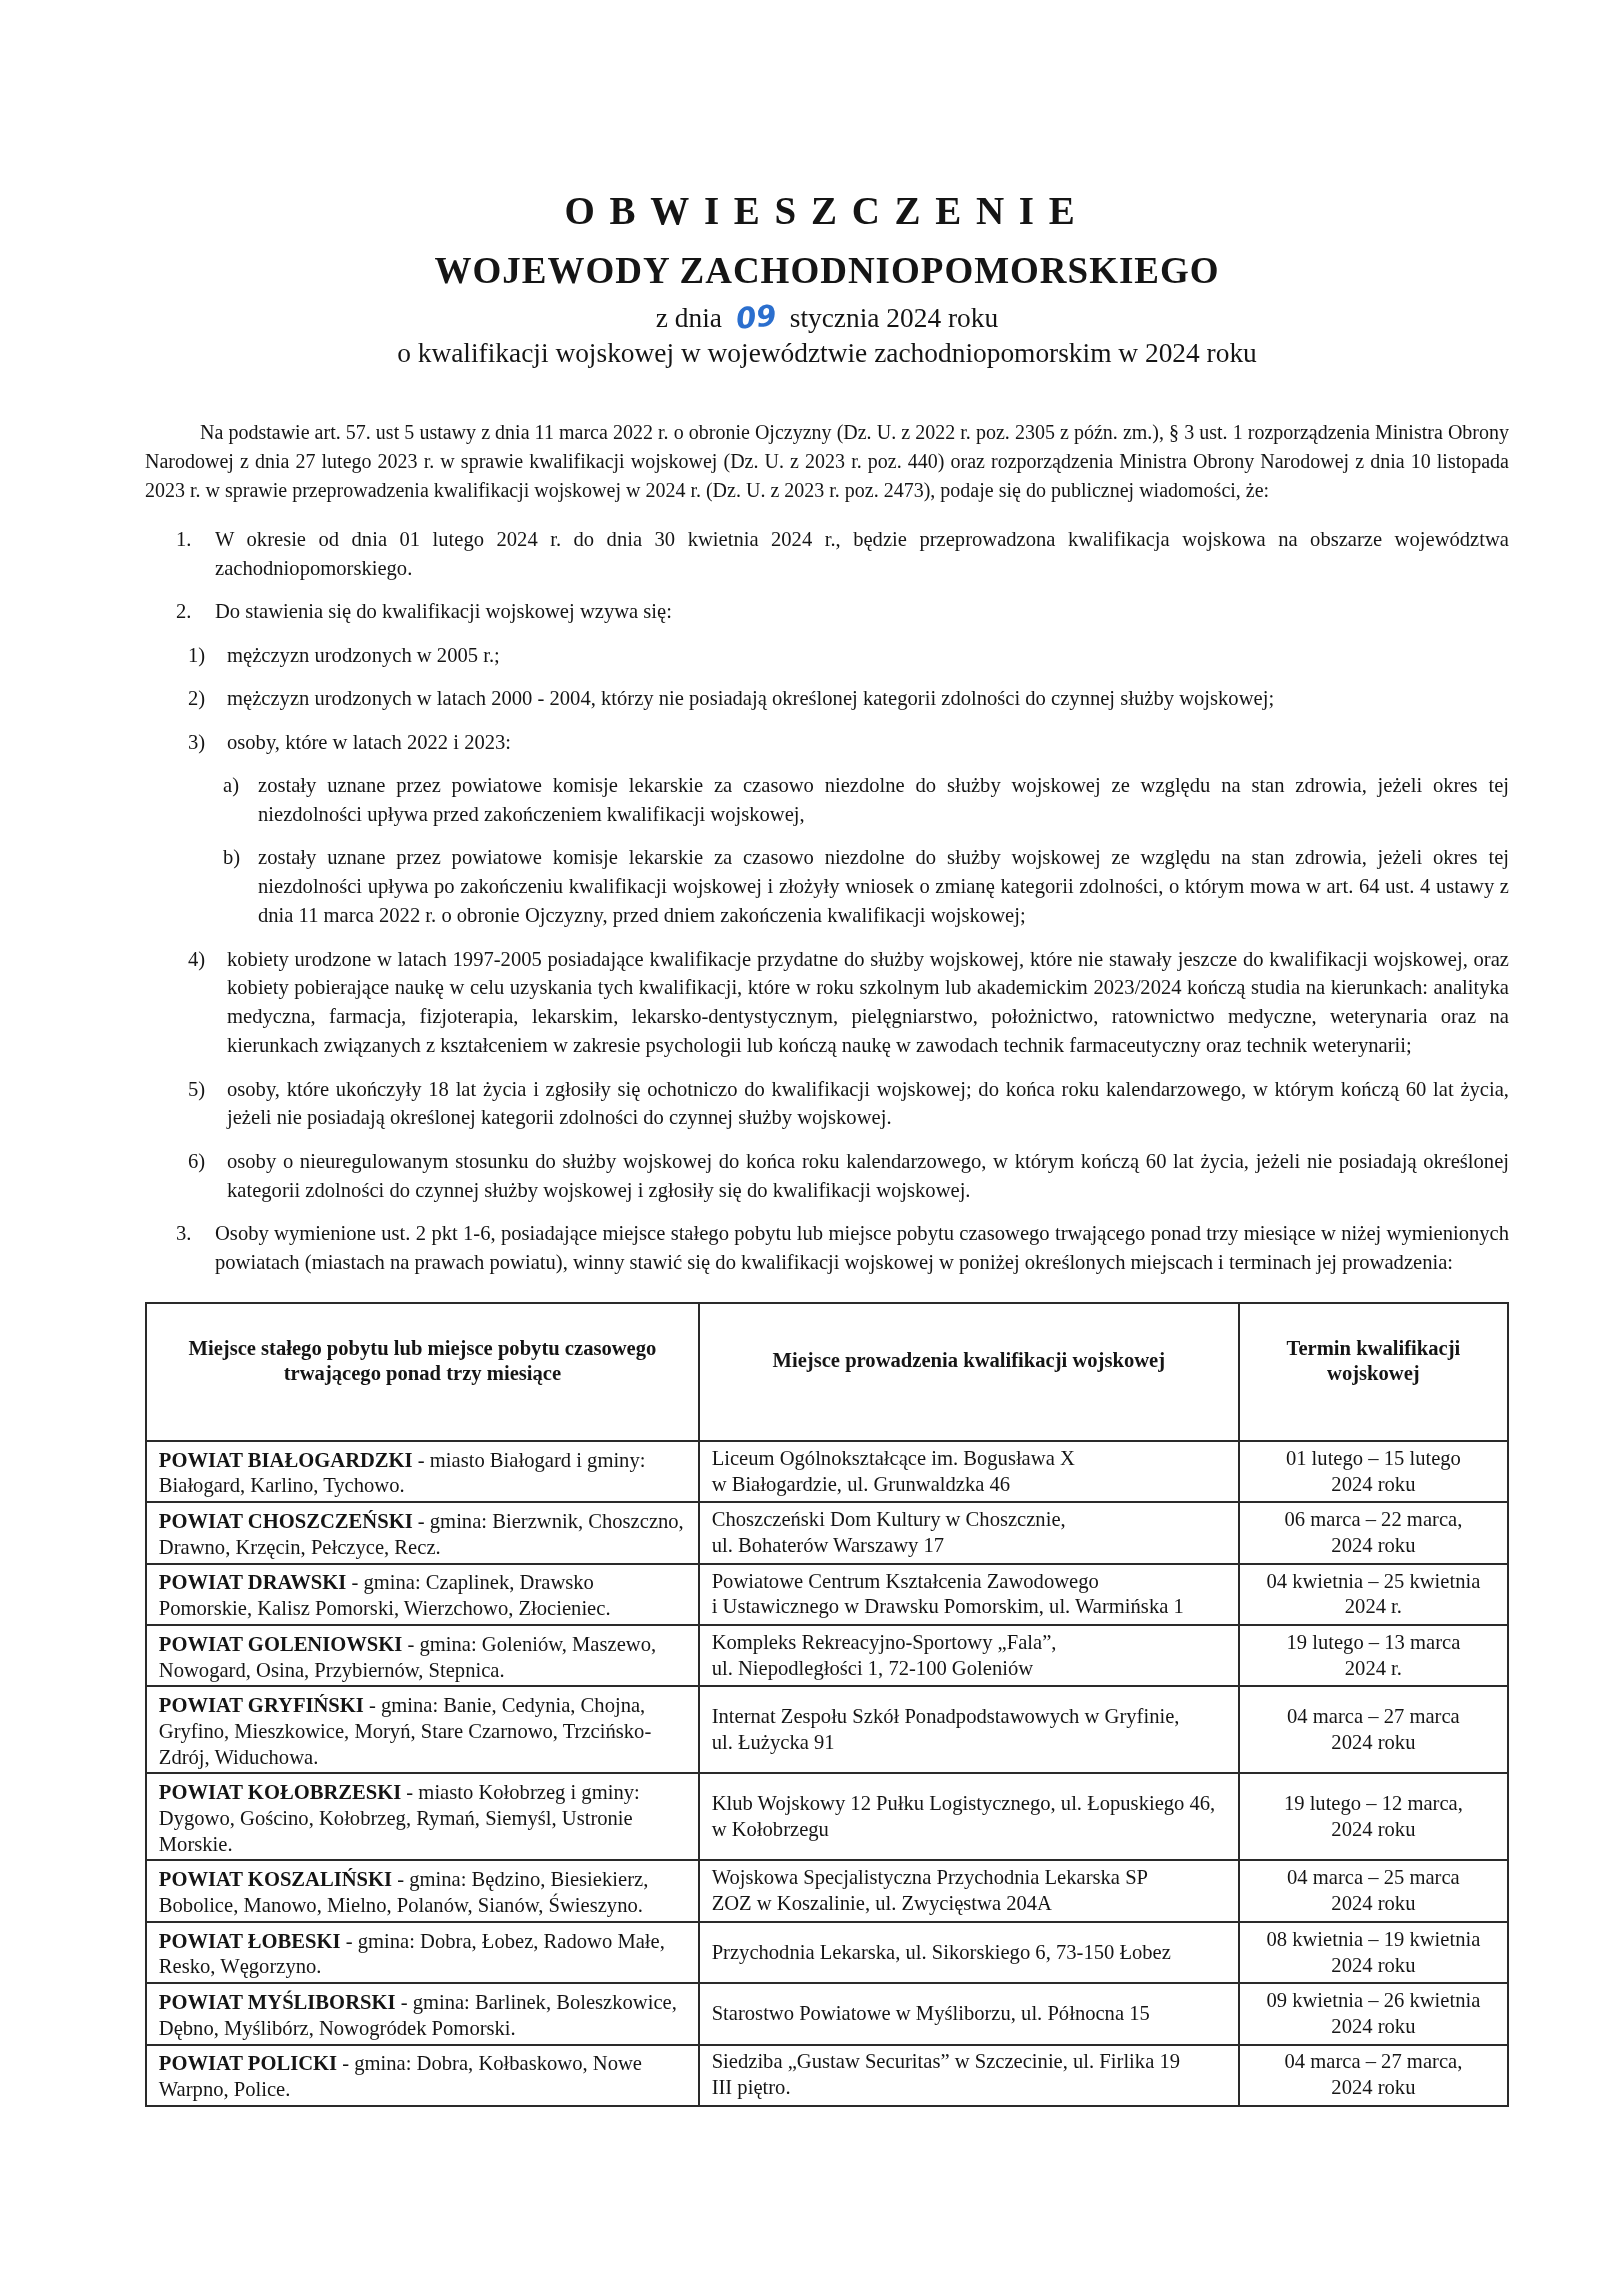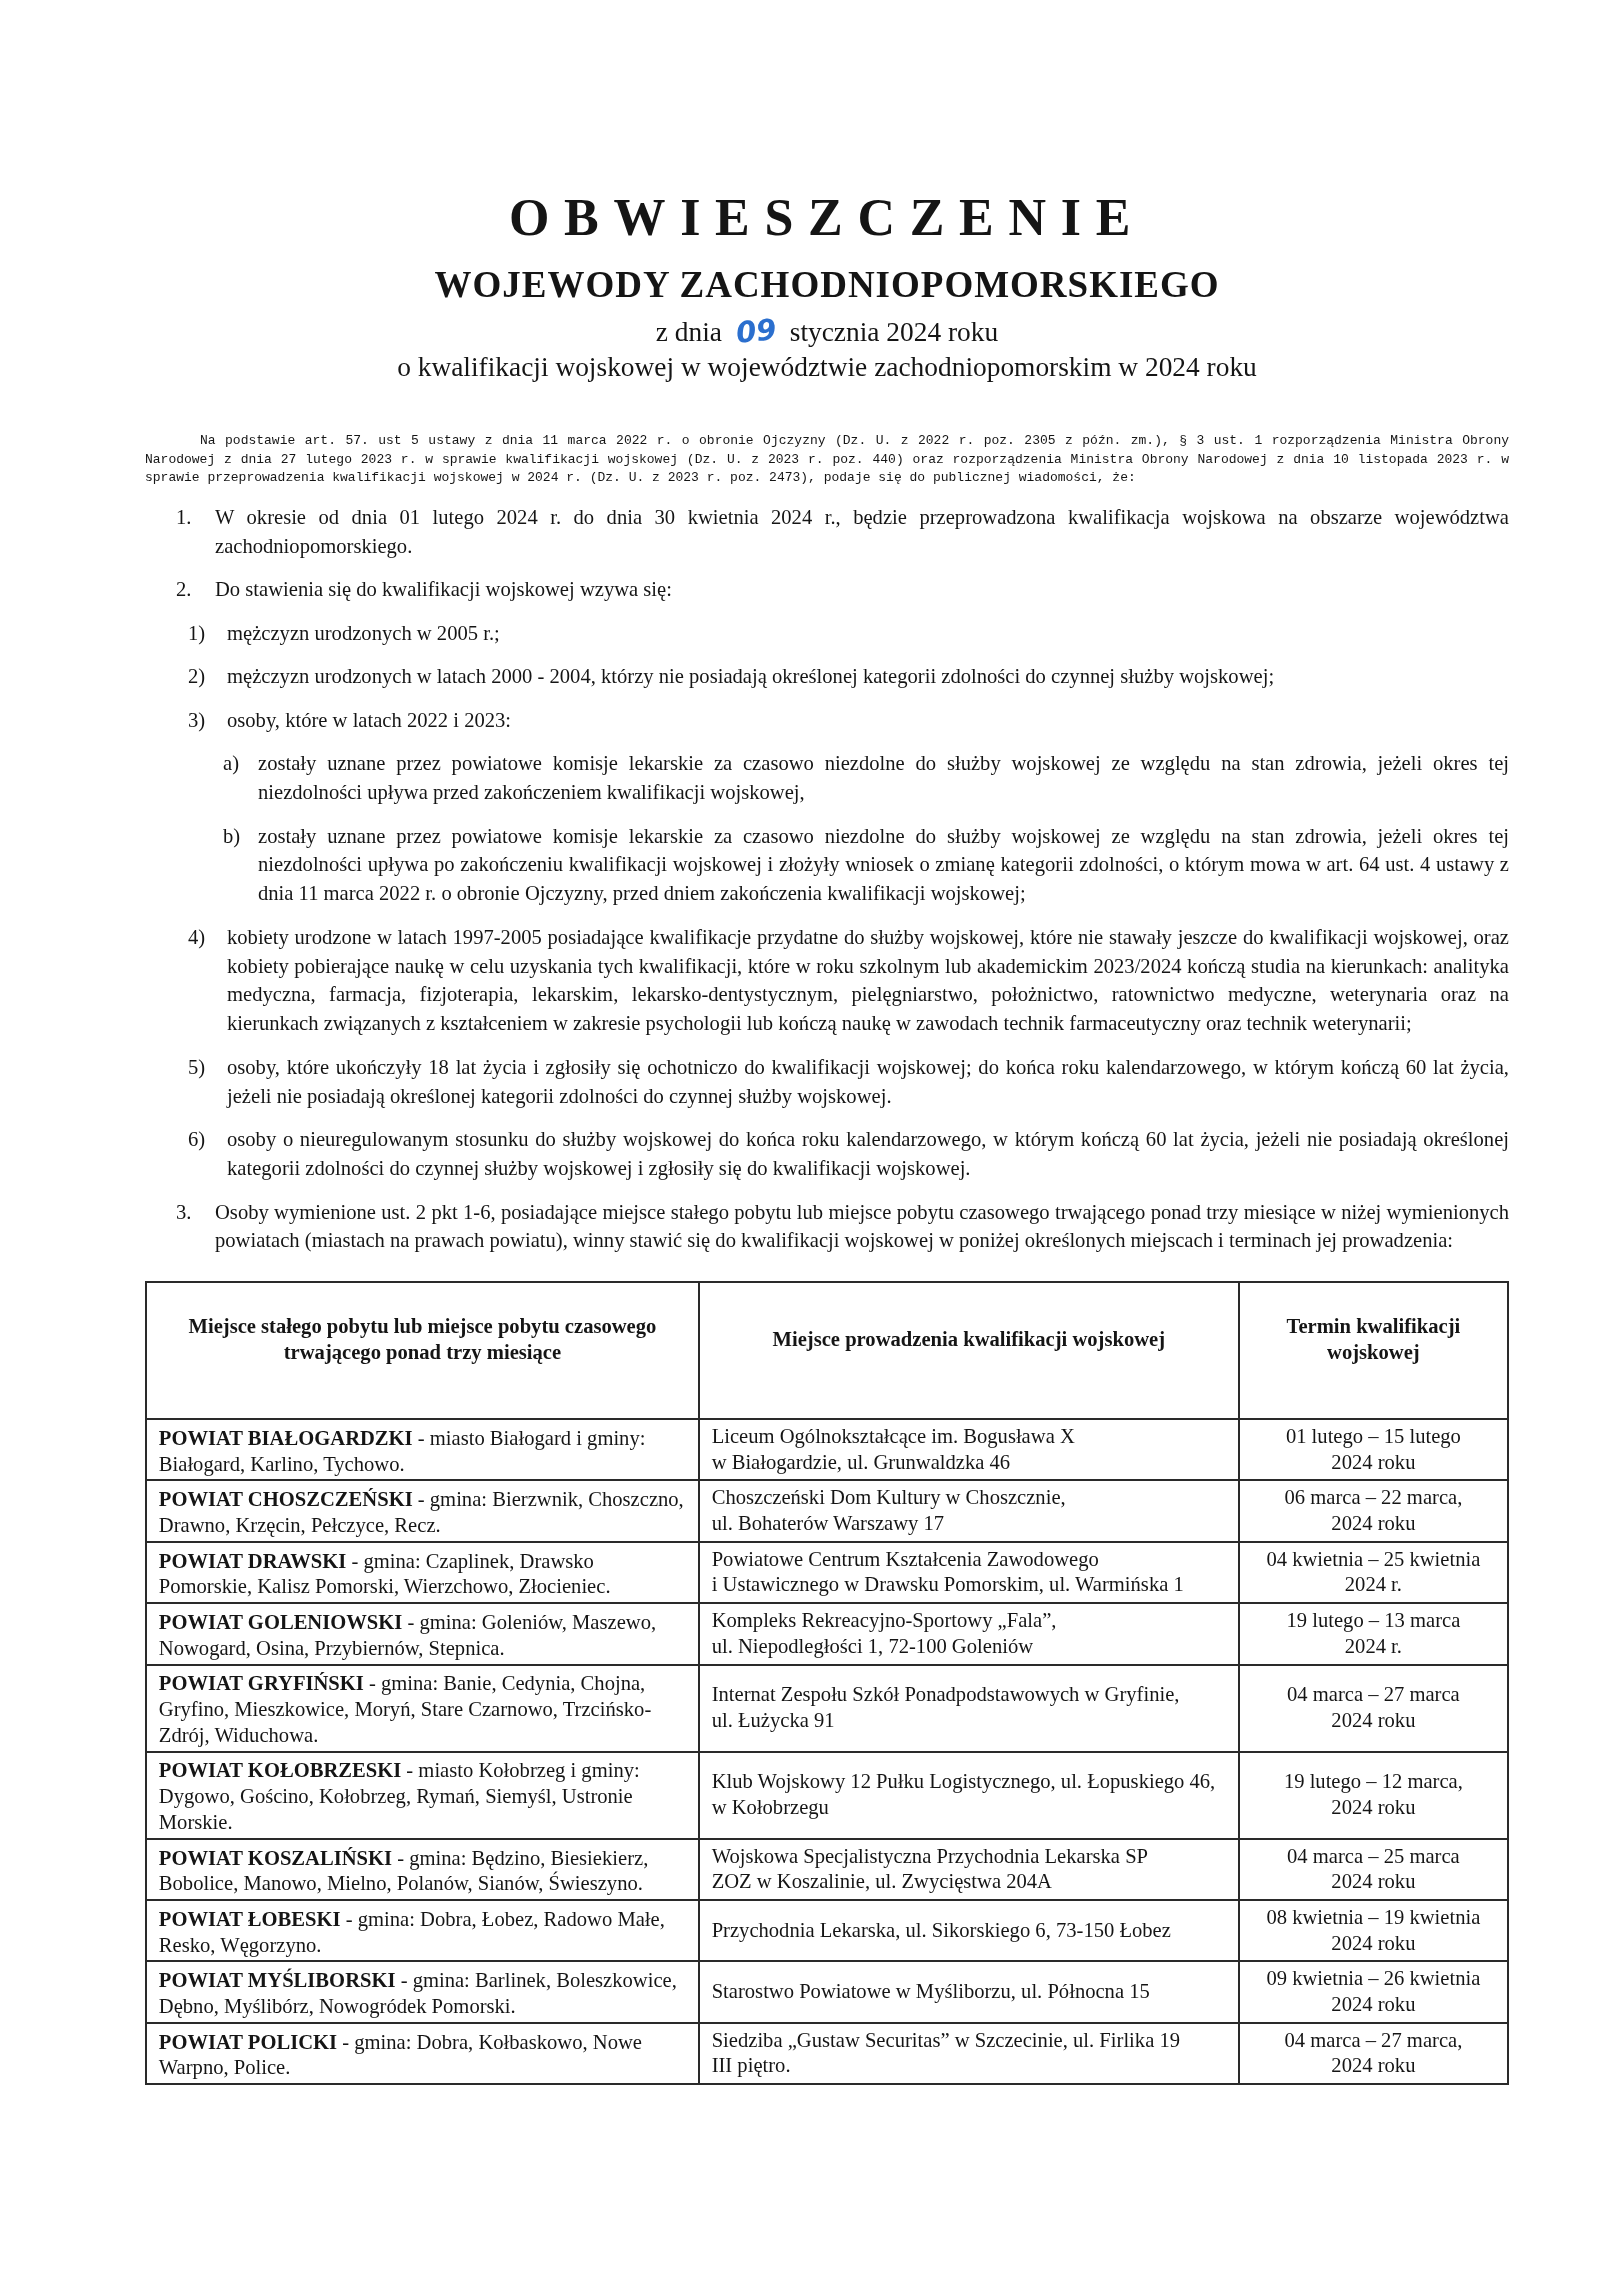--- a/index.html
+++ b/index.html
@@ -3,32 +3,32 @@
 <meta charset="utf-8">
 <style>
   html,body { margin:0; padding:0; background:#e8e8e8; }
   .page {
     width:1620px; height:2292px; background:#ffffff; margin:0 auto;
     box-sizing:border-box; padding:188px 111px 0 145px;
     font-family:"Liberation Serif","DejaVu Serif",serif; color:#151515;
     overflow:hidden; position:relative;
   }
   .title-block { text-align:center; }
-  .t1 { font-size:52px; font-weight:bold; letter-spacing:14.7px; }
+  .t1 { font-size:39px; font-weight:bold; letter-spacing:14.7px; }
   .t2 { font-size:37px; font-weight:bold; letter-spacing:1px; margin-top:16px; }
   .t3 { font-size:27.4px; margin-top:7.8px; }
   .t4 { font-size:27.4px; margin-top:3.9px; }
   .hand {
     color:#2b6fce; font-family:"DejaVu Sans",sans-serif; font-style:italic;
     font-weight:bold; font-size:29px; display:inline-block;
     transform:rotate(-6deg); margin:0 13.7px;
   }
   .intro {
-    margin-top:49px; font-size:13px; line-height:1.45;
-    text-align:justify; text-indent:55px;font-family:Liberation Mono, monospace;
+    margin-top:49px; font-size:20px; line-height:1.45;
+    text-align:justify; text-indent:55px;
   }
   .li { display:flex; font-size:20.6px; line-height:1.4; margin-top:14.7px; }
   .li .num { flex:0 0 39px; }
   .li .txt { flex:1; text-align:justify; }
   .lvl1 { margin-left:31px; }
   .lvl2 { margin-left:43px; }
   .lvl3 { margin-left:78px; }
   .lvl3 .num { flex:0 0 35px; }
   table.tbl {
     width:100%; border-collapse:collapse; margin-top:25.5px;

